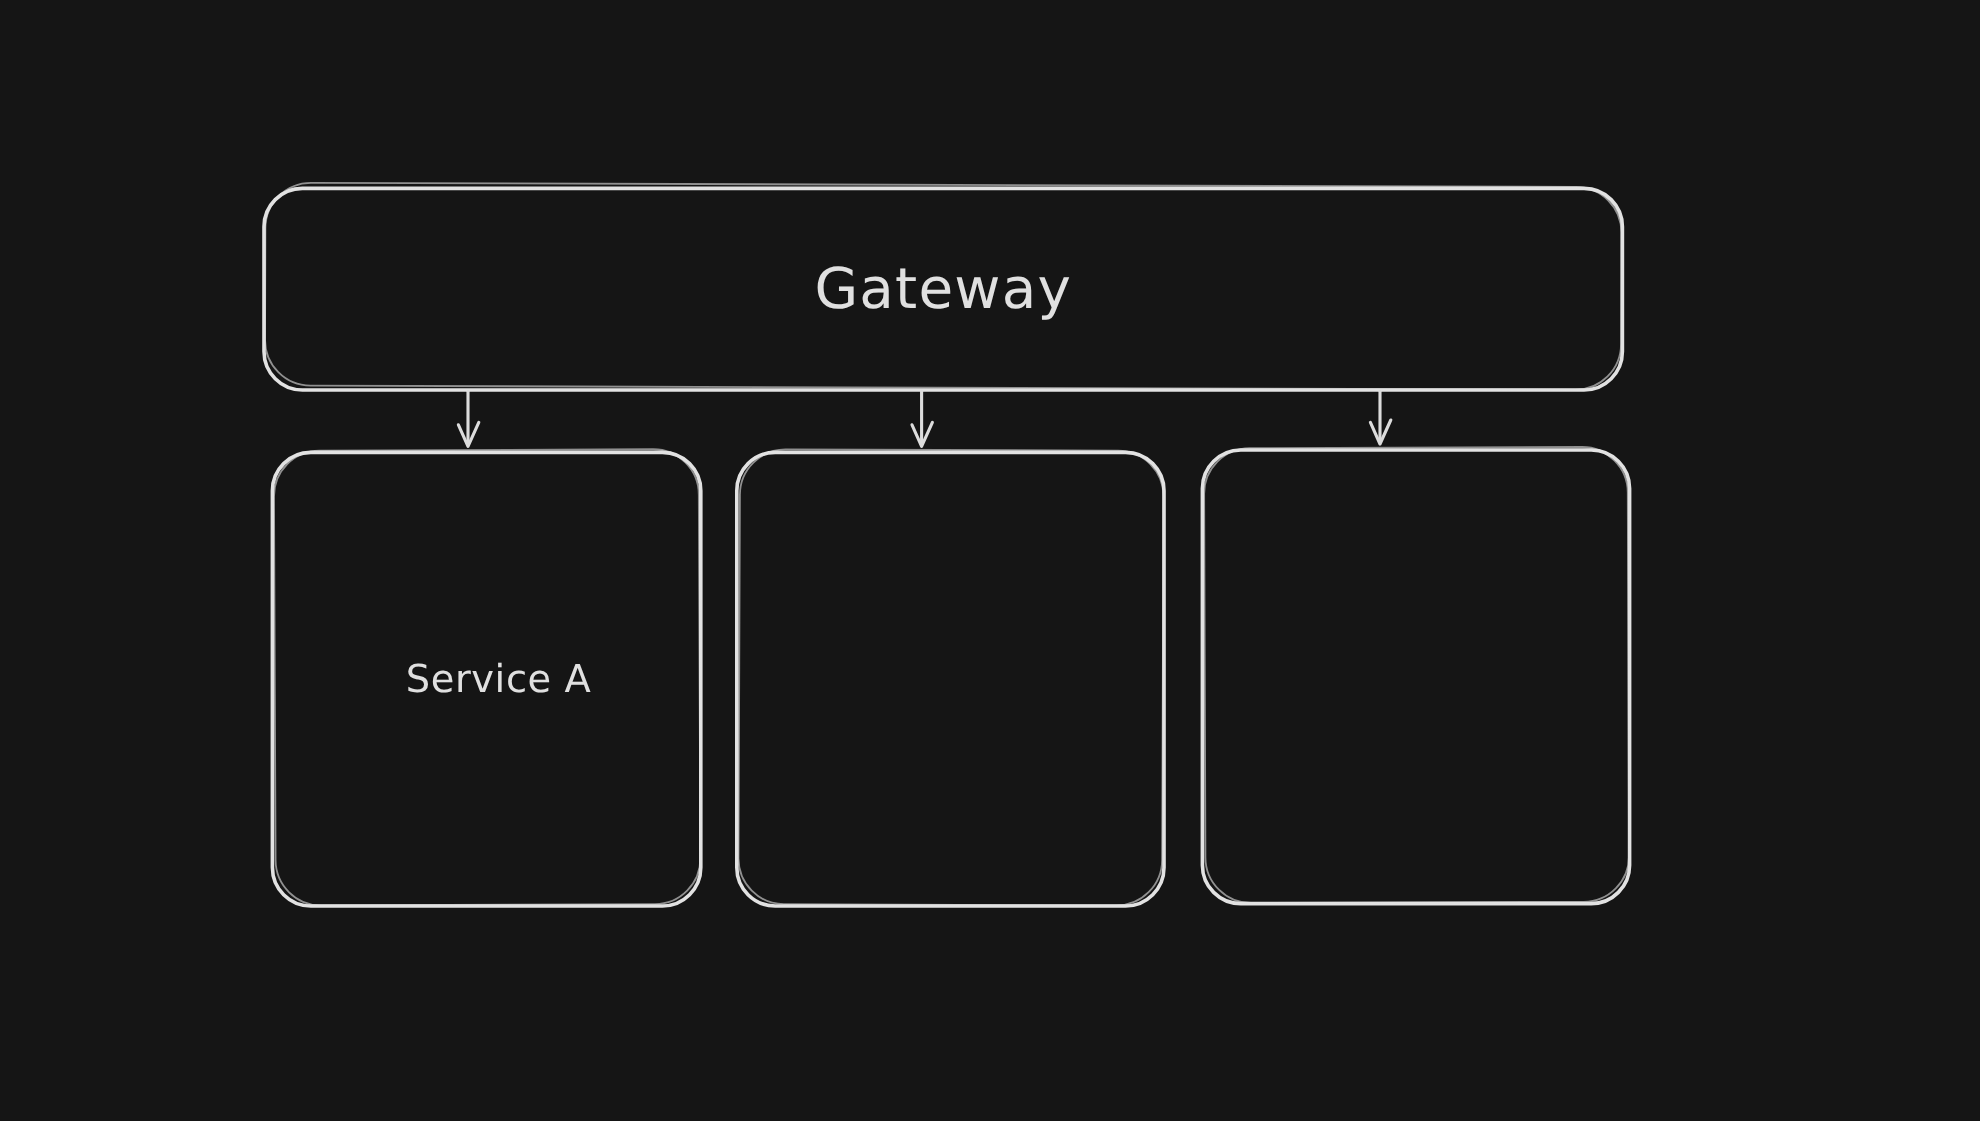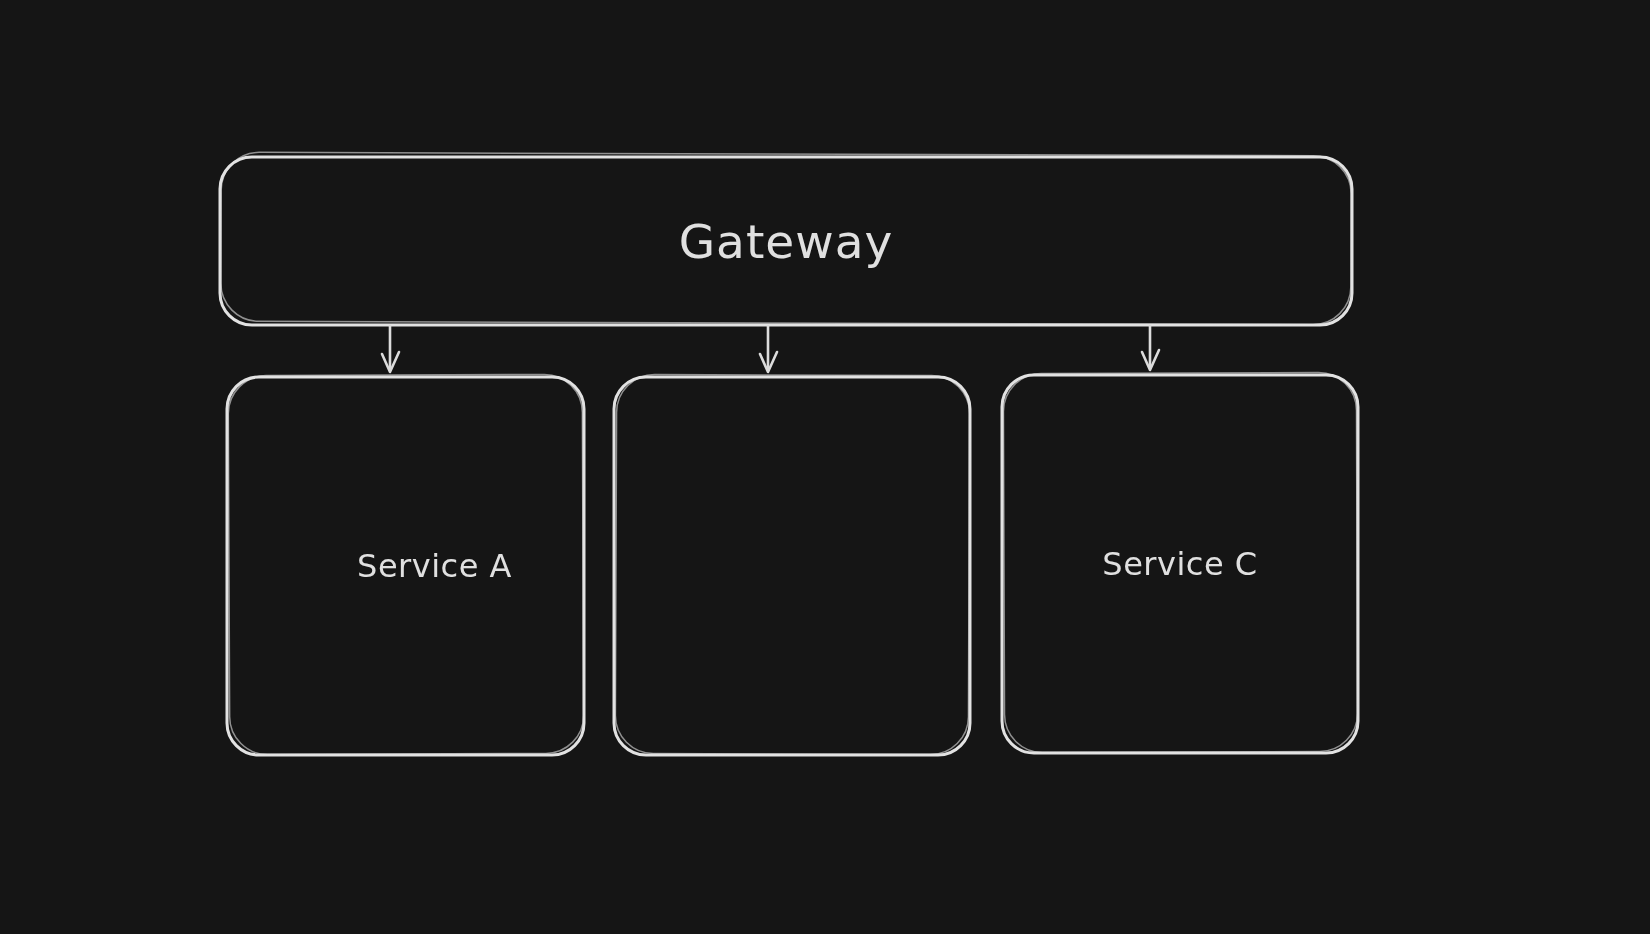--- a/index.html
+++ b/index.html
@@ -54,21 +54,21 @@
   .node-label.title {
     font-size: 47px;
     letter-spacing: 1px;
   }
   .node-label.svc {
     font-size: 32px;
     letter-spacing: 0.5px;
   }
   
   #lbl-gateway   { left: 220px; top: 157px; width: 1132px; height: 168px; padding-right: 52px; }
-  #lbl-service-a { left: 236px; top: 377px; width: 357px;  height: 378px; padding-bottom: 8px; padding-left: 20px; }
+  #lbl-service-a { left: 217px; top: 377px; width: 357px;  height: 378px; padding-bottom: 8px; padding-left: 20px; }
   #lbl-service-b { left: 614px; top: 377px; width: 356px;  height: 378px; padding-bottom: 8px; }
   #lbl-service-c { left: 1002px; top: 375px; width: 356px; height: 378px; padding-bottom: 8px; }
 </style>
 </head>
 <body>
 
 <div class="canvas">
 
   <svg width="1650" height="934" viewBox="0 0 1650 934">
 
@@ -106,15 +106,14 @@
       <line class="edge-line" x1="1150" y1="326" x2="1150" y2="367"></line>
       <polyline class="edge-line" points="1142,352 1150,370 1159,350"></polyline>
     </g>
   </svg>
 
   <div id="lbl-gateway" class="node-label title">Gateway</div>
 
   <div id="lbl-service-a" class="node-label svc">Service A</div>
 
 
-  <div id="lbl-service-c" class="node-label svc">Service C</div>
 
 </div>
 
 </body></html>

